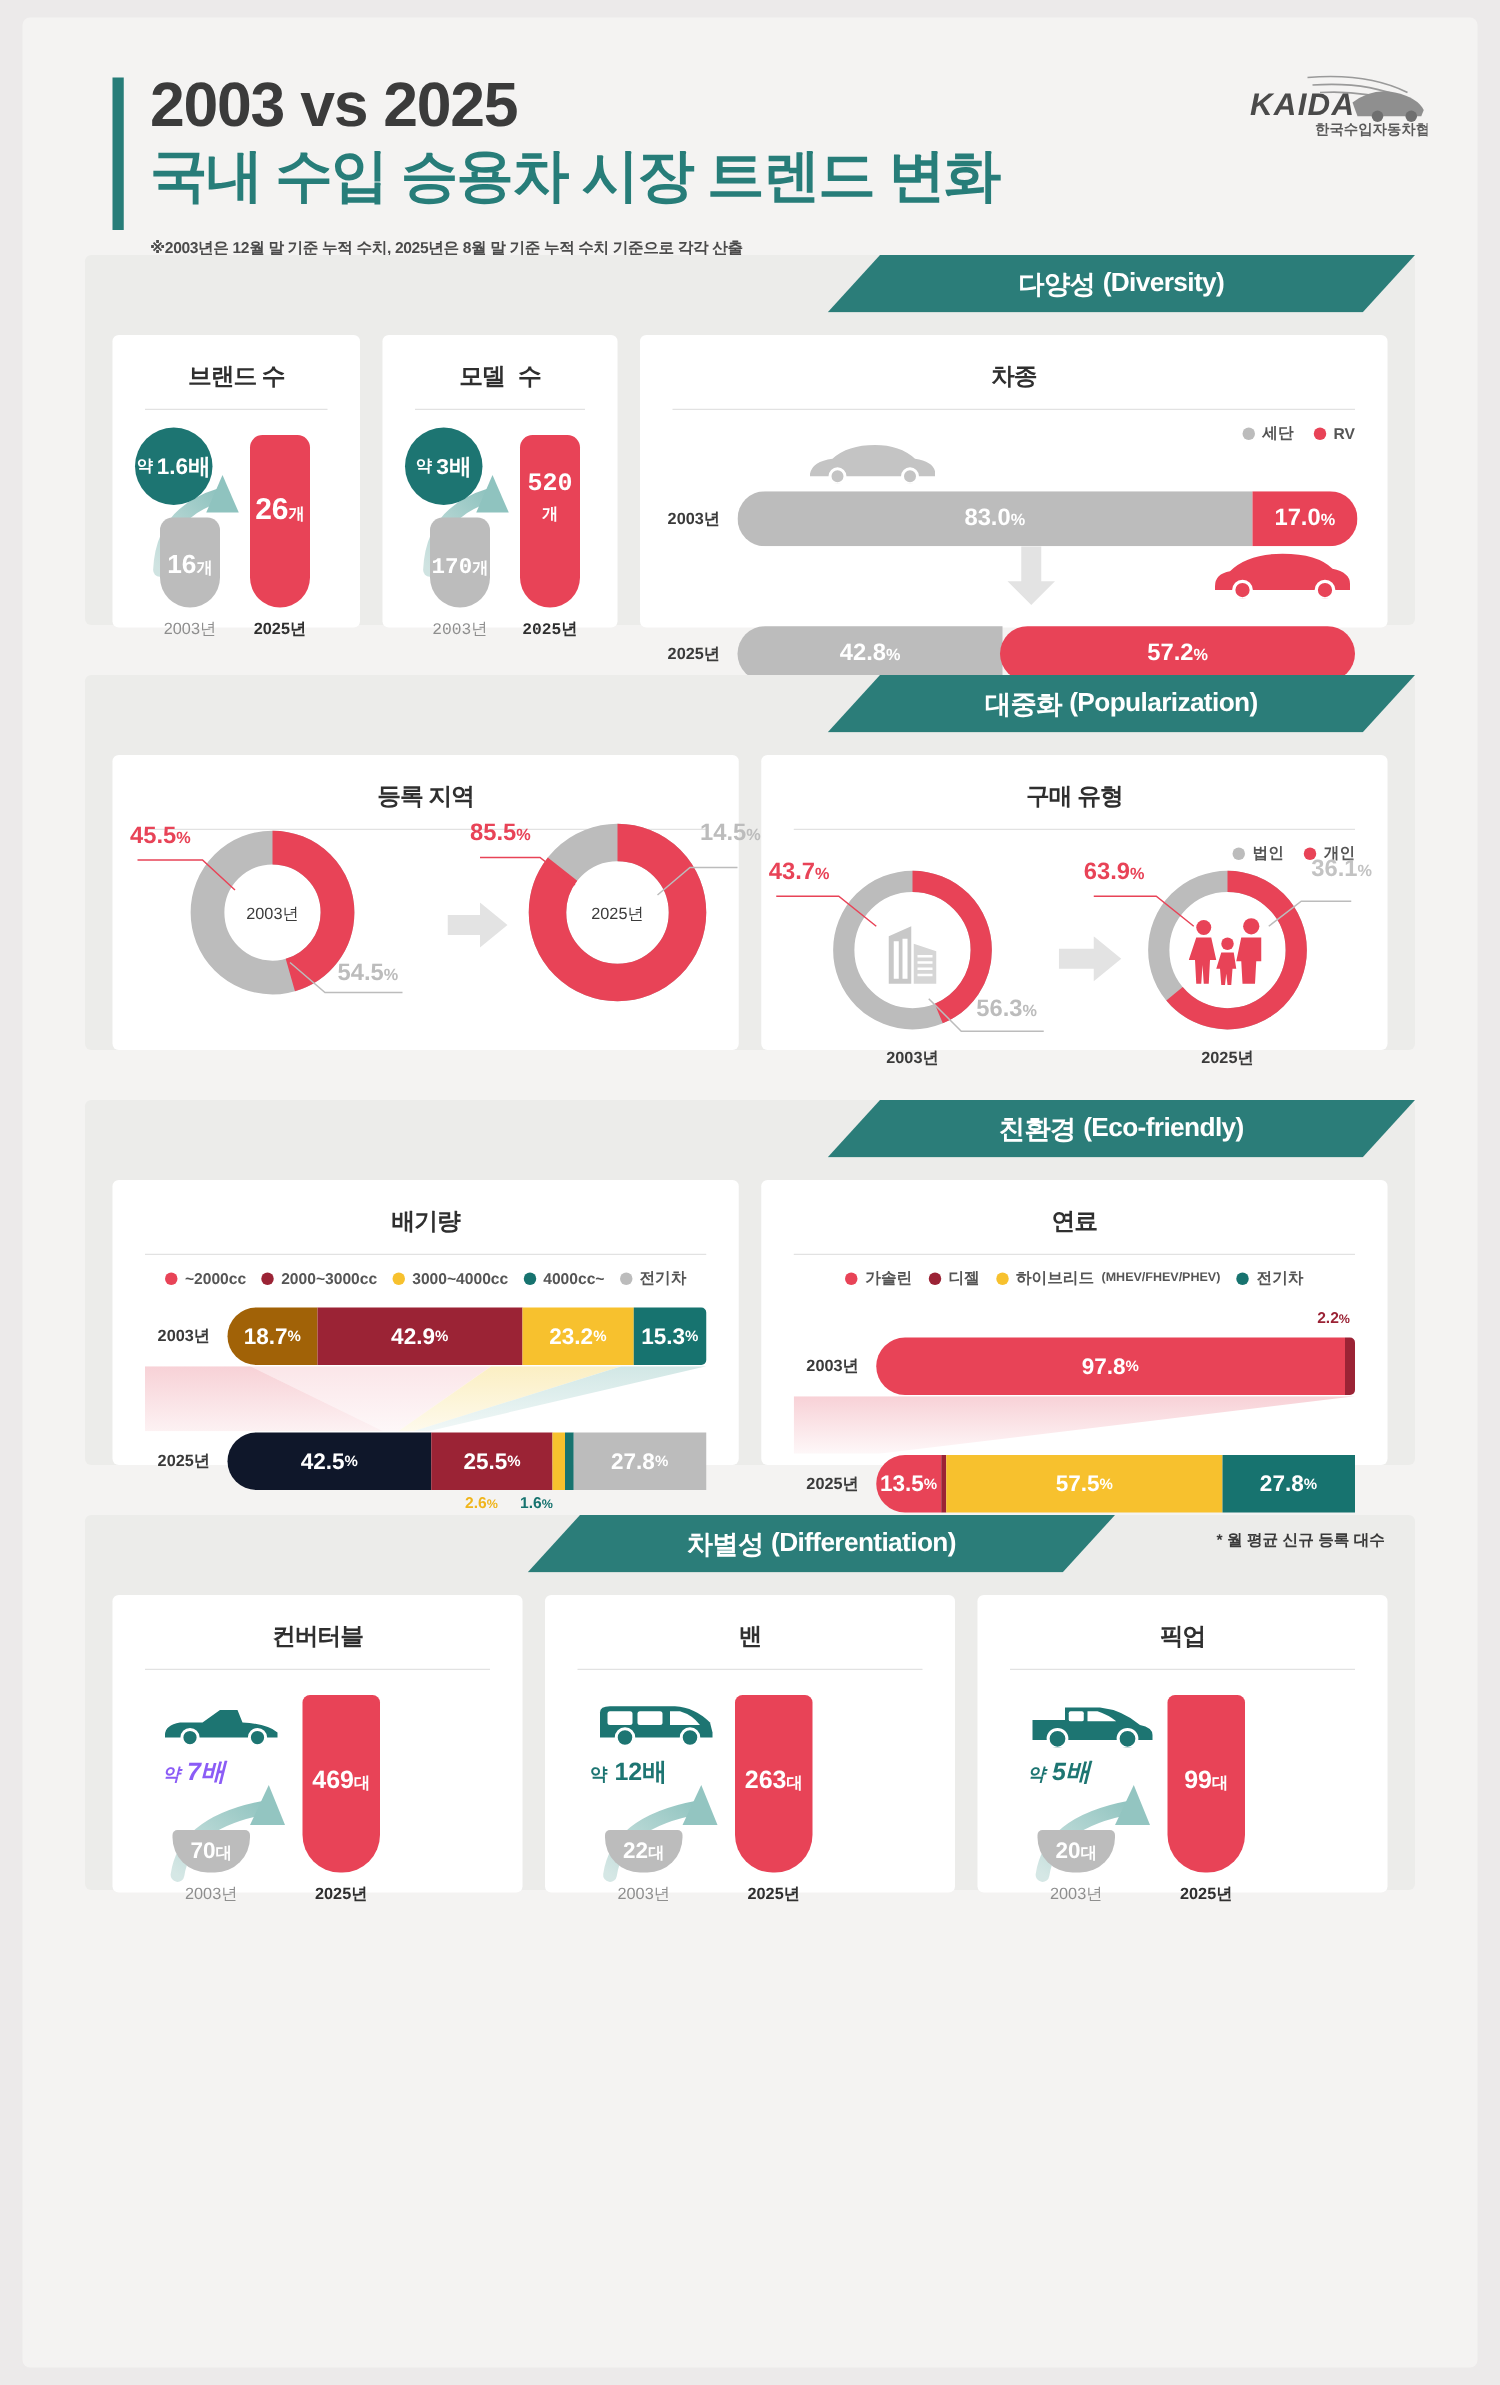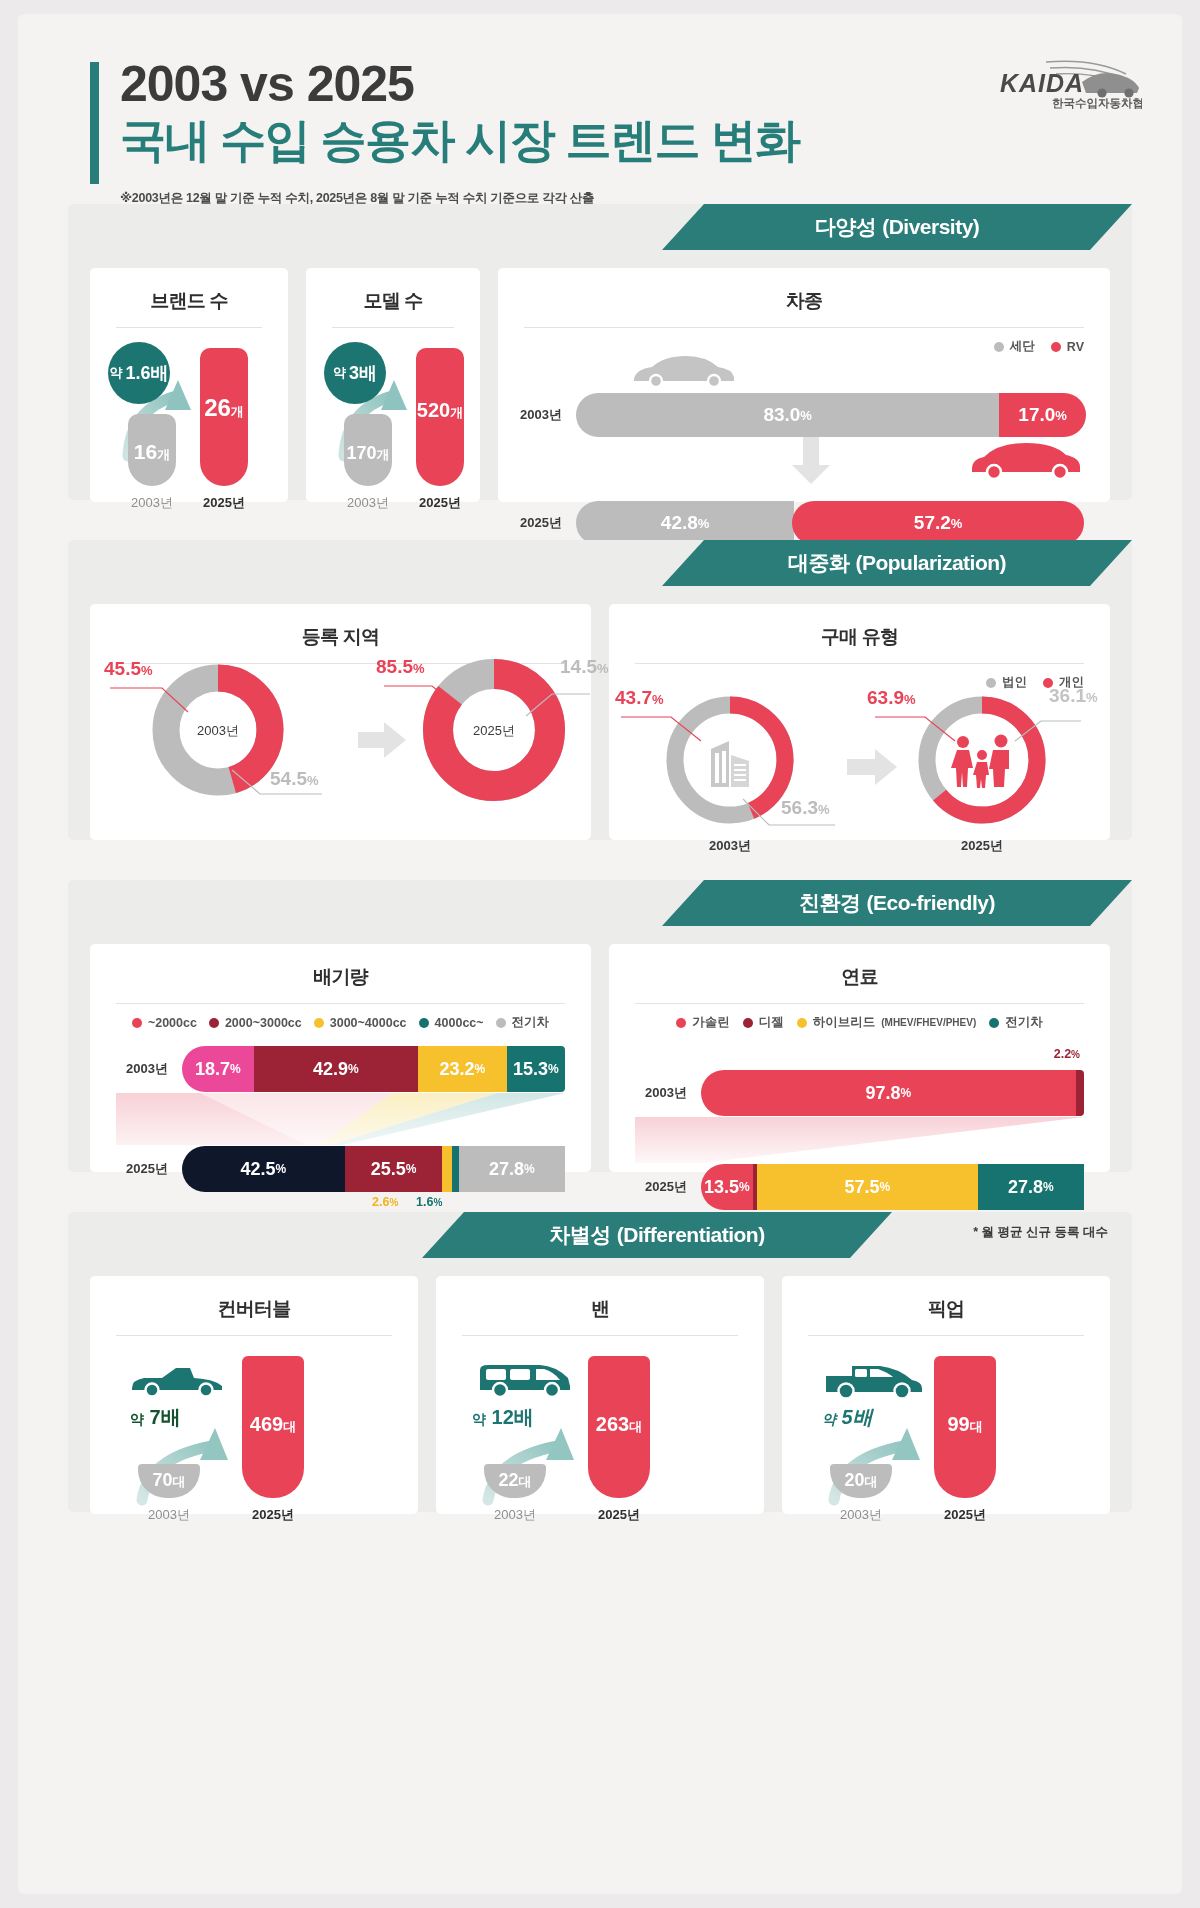--- a/index.html
+++ b/index.html
@@ -164,21 +164,21 @@
           <div class="yr old" style="left:20px;">2003년</div>
           <div class="pill new" style="left:110px;width:48px;height:138px;border-radius:10px 10px 24px 24px;">
             <div class="val">
               <span>26</span><span class="unit">개</span>
             </div>
           </div>
           <div class="yr new" style="left:92px;">2025년</div>
         </div>
       </div>
 
-      <div class="card" style="width:174px;height:234px;">
+      <div class="card" style="width:188px;height:234px;font-family:Liberation Mono, monospace;">
         <div class="card-title">모델 수</div>
         <div class="rule"></div>
         <div class="pillchart" style="height:186px;">
           <svg style="position:absolute;left:30px;top:24px;" width="120" height="110">
             <path d="M8 98 Q10 52 56 38" stroke="url(#ag1)" stroke-width="11" fill="none" stroke-linecap="round"></path>
             <path d="M45 52 L58 22 L71 52 Z" fill="#8fc3bf"></path>
           </svg>
           <div class="badge" style="left:18px;top:8px;width:62px;height:62px;font-size:18px;">
             <span class="small">약</span>
             <span>3배</span>
@@ -437,21 +437,21 @@
           <div class="lg">
             <span class="dot" style="background:#bcbcbc"></span>
             <span>전기차</span>
             </div>
         </div>
 
         <div class="stack-area" style="padding-top:14px;">
           <div class="srow">
             <div class="srow-lbl">2003년</div>
             <div class="sbar">
-              <div class="sseg" style="width:18.7%;background:#ec4899;border-radius:23px 0 0 23px;text-align:right;">
+              <div class="sseg" style="width:18.7%;background:#a16207;border-radius:23px 0 0 23px;text-align:right;">
                 <span>18.7</span>
                   <span class="pc">%</span>
                 </div>
               <div class="sseg" style="width:42.9%;background:#9b2335;">
                 <span>42.9</span>
                   <span class="pc">%</span>
                 </div>
               <div class="sseg" style="width:23.2%;background:#f7c12e;">
                 <span>23.2</span>
                   <span class="pc">%</span>
@@ -618,21 +618,21 @@
           <svg style="position:absolute;left:46px;top:58px;" width="130" height="114">
             <defs>
                 <linearGradient id="ag2" x1="0" y1="1" x2="1" y2="0">
               <stop offset="0" stop-color="#d5e7e5"></stop>
                   <stop offset="1" stop-color="#93c5c1"></stop>
                 </linearGradient>
               </defs>
             <path d="M6 100 Q12 58 76 46" stroke="url(#ag2)" stroke-width="11" fill="none" stroke-linecap="round"></path>
             <path d="M64 60 L79 28 L92 60 Z" fill="#93c5c1"></path>
           </svg>
-          <div style="position:absolute;left:40px;top:62px;font-size:20px;font-weight:bold;color:#14532d;">
+          <div style="position:absolute;left:40px;top:62px;font-size:20px;font-weight:bold;color:#8b5cf6;font-style:italic;">
             <span style="font-size:14px;">약</span>
             <span>7배</span>
           </div>
           <div class="pill old" style="left:48px;width:62px;height:34px;border-radius:4px 4px 28px 28px;">
             <div class="val" style="bottom:7px;font-size:18px;">
               <span>70</span><span class="unit">대</span></div>
           </div>
           <div class="yr old" style="left:37px;">2003년</div>
           <div class="pill new" style="left:152px;width:62px;height:142px;border-radius:6px 6px 30px 30px;">
             <div class="val" style="bottom:62px;font-size:20px;">

